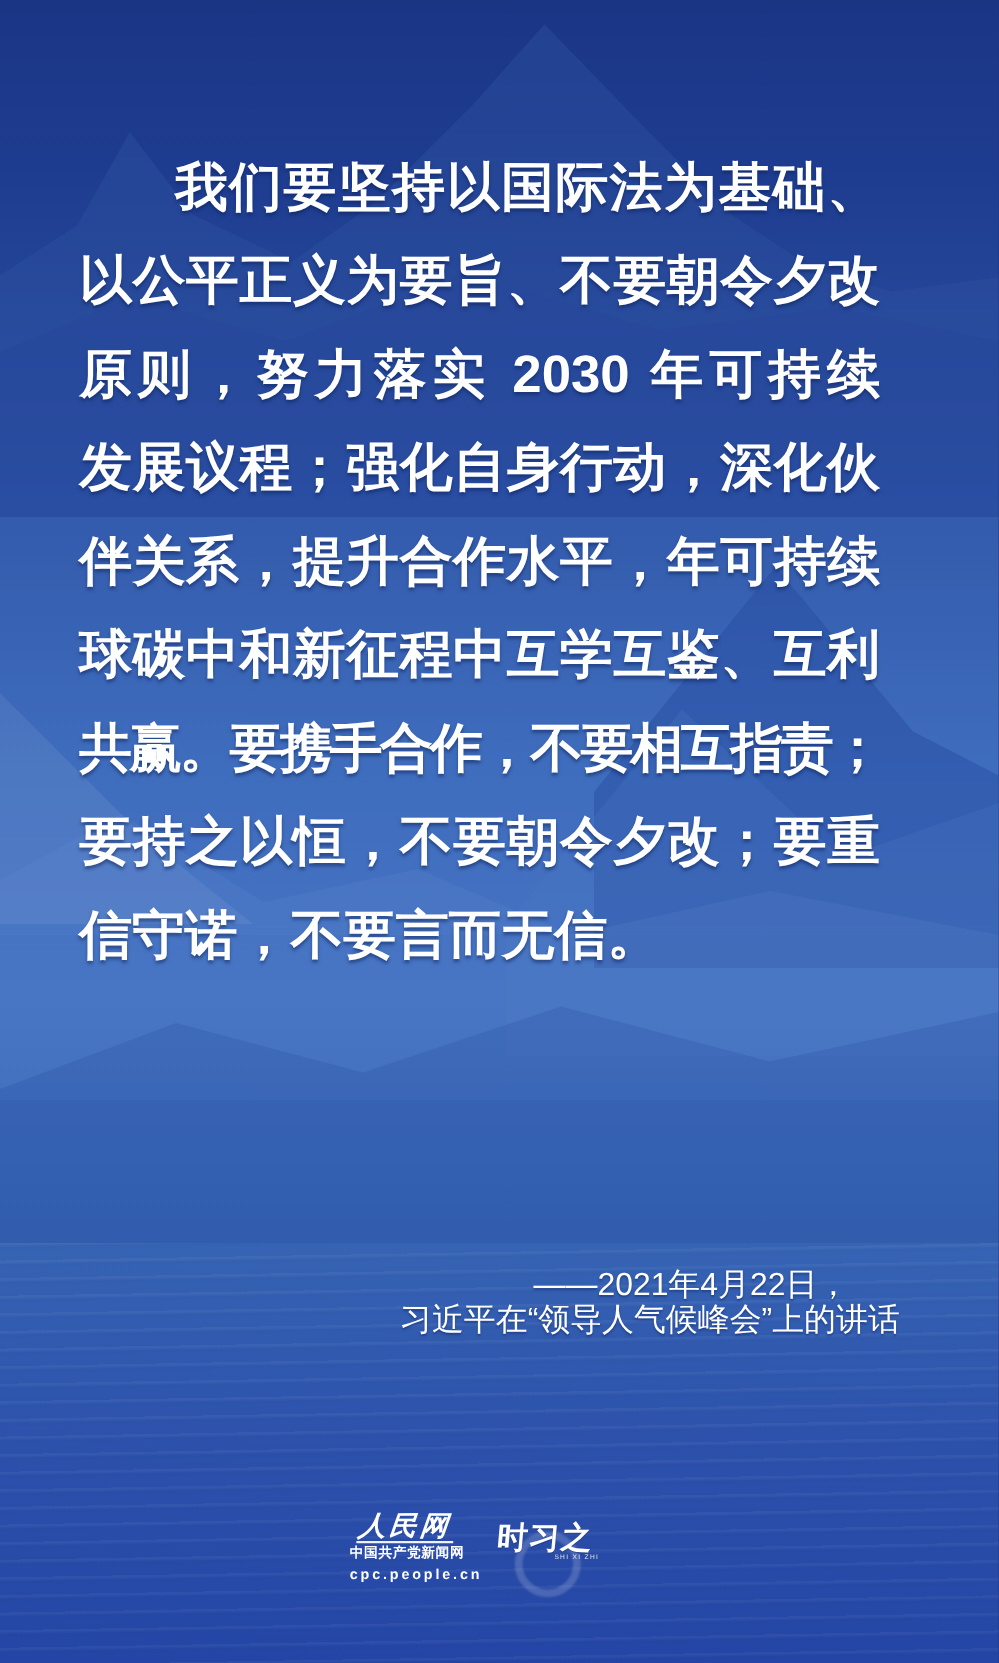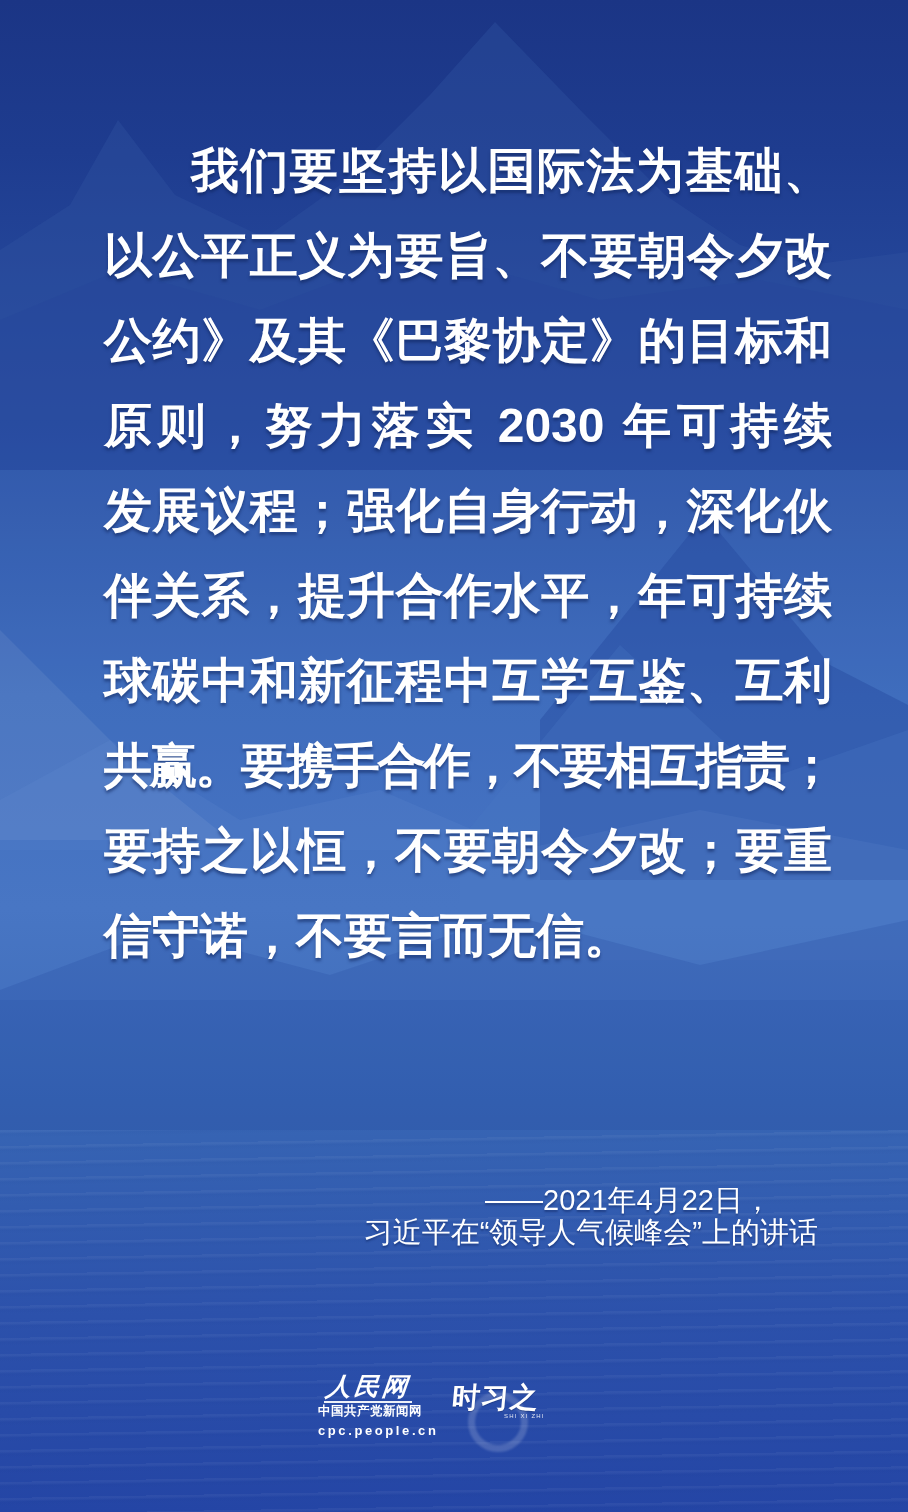--- a/index.html
+++ b/index.html
@@ -18,34 +18,34 @@
   .bg-svg{position:absolute;left:0;top:0;width:908px;height:1512px;display:block;}
   .ripples{
     position:absolute;left:0;top:1130px;width:908px;height:382px;
     background:repeating-linear-gradient(179deg,
       rgba(255,255,255,.055) 0px, rgba(255,255,255,.055) 1.5px,
       rgba(16,45,125,.05) 4px, rgba(255,255,255,0) 8px, rgba(255,255,255,0) 16px);
     opacity:.8;
   }
   
   .quote{
-    position:absolute;left:104px;top:128px;width:728px;
+    position:absolute;left:72px;top:128px;width:728px;
   }
   .quote-line{
     height:85px;line-height:85px;font-size:48px;font-weight:700;
     white-space:nowrap;
     text-align:justify;text-align-last:justify;
     text-shadow:0 3px 3px rgba(12,32,86,.5);
   }
   .quote-line.first{text-indent:87px;}
   .quote-line.tight{letter-spacing:-3.5px;}
   .quote-line.last{text-align-last:left;}
   
   .attribution{
-    position:absolute;top:1184px;right:90px;
+    position:absolute;top:1152px;right:90px;
     font-size:29px;line-height:32px;font-weight:400;text-align:right;
     text-shadow:0 2px 2px rgba(12,32,86,.45);
   }
   .attr-date{padding-right:46px;}
   
   .logo-people{
     position:absolute;left:318px;top:1374px;width:100px;text-align:center;
   }
   .pd-script{
     font-family:"DejaVu Serif","Liberation Serif",serif;
@@ -89,21 +89,20 @@
     <path d="M0,800 L110,740 L240,820 L380,790 L520,850 L700,810 L908,850 L908,1000 L0,1000 Z" fill="#6d95d6" opacity="0.15"></path>
 
     <path d="M0,990 L160,930 L330,975 L510,915 L700,965 L908,920 L908,1130 L0,1130 Z" fill="#1e3f95" opacity="0.18"></path>
   </svg>
 
   <div class="ripples"></div>
 
   <div class="quote">
     <div class="quote-line first">我们要坚持以国际法为基础、</div>
     <div class="quote-line">以公平正义为要旨、不要朝令夕改</div>
-    <div class="quote-line">公约》及其《巴黎协定》的目标和</div>
     <div class="quote-line">原则，努力落实 2030 年可持续</div>
     <div class="quote-line">发展议程；强化自身行动，深化伙</div>
     <div class="quote-line">伴关系，提升合作水平，年可持续</div>
     <div class="quote-line">球碳中和新征程中互学互鉴、互利</div>
     <div class="quote-line tight">共赢。要携手合作，不要相互指责；</div>
     <div class="quote-line">要持之以恒，不要朝令夕改；要重</div>
     <div class="quote-line last">信守诺，不要言而无信。</div>
   </div>
 
   <div class="attribution">

